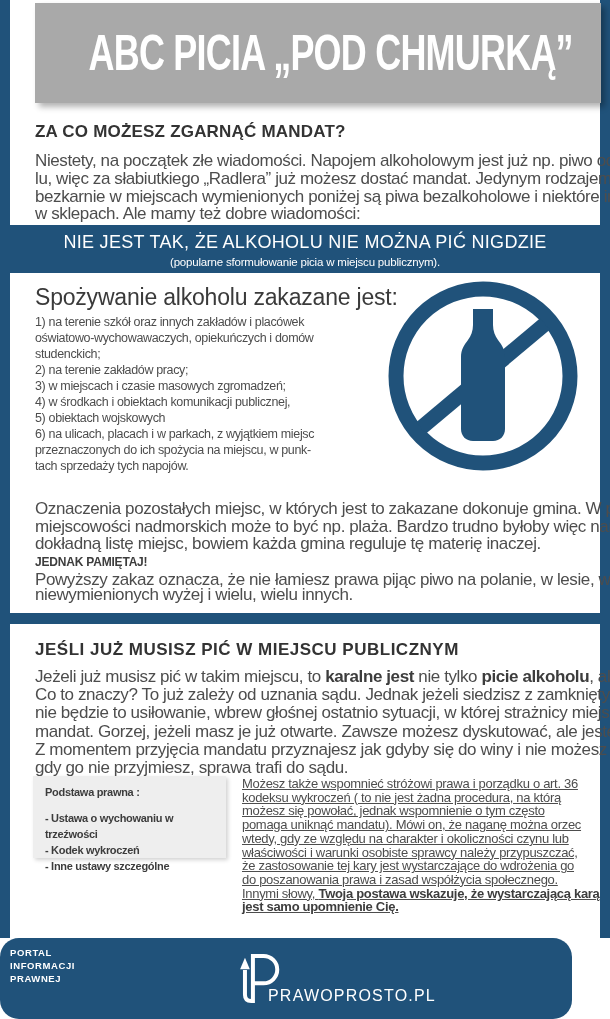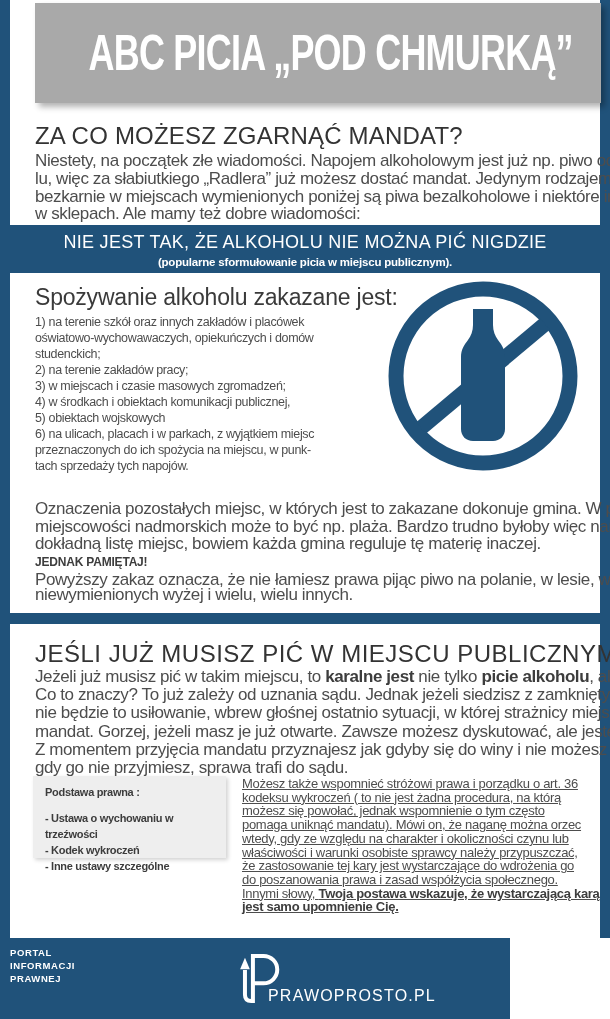--- a/index.html
+++ b/index.html
@@ -19,34 +19,34 @@
     background:#a9a9a9;box-shadow:4px 4px 6px rgba(0,0,0,.30);
     display:flex;align-items:center;justify-content:center;padding-left:26px;
   }
   .header-title{
     color:#ffffff;font-size:45px;font-weight:800;white-space:nowrap;
     letter-spacing:-1px;display:inline-block;
     transform:scale(0.80,1.10);transform-origin:center center;
   }
 
   .h-section{
-    position:absolute;left:35px;color:#333333;font-weight:normal;
-    font-size:24px;letter-spacing:.2px;white-space:nowrap;
+    position:absolute;left:35px;color:#333333;font-weight:bold;
+    font-size:17px;letter-spacing:.2px;white-space:nowrap;
   }
   .body-pre{
     position:absolute;left:35px;white-space:pre;
     font-size:17px;line-height:17.8px;letter-spacing:-0.4px;color:#4d4d4d;
   }
 
   .banner{
     position:absolute;left:0;top:225px;width:610px;height:48px;
     color:#ffffff;text-align:center;
   }
   .banner-title{font-size:18px;font-weight:500;letter-spacing:.3px;margin-top:7px;}
-  .banner-subtitle{font-size:11.5px;font-weight:700;margin-top:3px;letter-spacing:-0.2px;}
+  .banner-subtitle{font-size:11.5px;font-weight:400;margin-top:3px;letter-spacing:-0.2px;}
 
   .h-light{
     position:absolute;left:35px;top:284px;font-size:23px;font-weight:300;
     color:#3a3a3a;letter-spacing:-0.2px;white-space:nowrap;
   }
   .ban-list{
     position:absolute;left:35px;top:314px;white-space:pre;
     font-size:12.5px;line-height:16px;letter-spacing:-0.35px;color:#4d4d4d;
   }
   .no-alcohol{position:absolute;left:388px;top:281px;}
@@ -66,21 +66,21 @@
   .legal-box .lb-head{margin-bottom:12px;}
   .legal-box .lb-item{line-height:16px;}
 
   .art36{
     position:absolute;left:242px;top:777px;white-space:pre;
     font-size:13px;line-height:13.7px;letter-spacing:-0.3px;color:#4d4d4d;text-decoration:underline;
   }
   .bold-inline{font-weight:bold;color:#3d3d3d;}
 
   .footer{
-    position:absolute;left:0;top:938px;width:510px;height:81px;color:#ffffff;
+    position:absolute;left:0;top:938px;width:572px;height:81px;color:#ffffff;border-radius:19px;
   }
   .footer-tagline{
     position:absolute;left:10px;top:8px;white-space:pre;
     font-size:9.5px;font-weight:bold;letter-spacing:.6px;line-height:13.2px;
   }
   .logo{position:absolute;left:237px;top:12px;width:46px;height:56px;}
   .logo-text{
     position:absolute;left:268px;top:49px;font-size:16px;font-weight:400;
     letter-spacing:1.2px;white-space:nowrap;
   }

